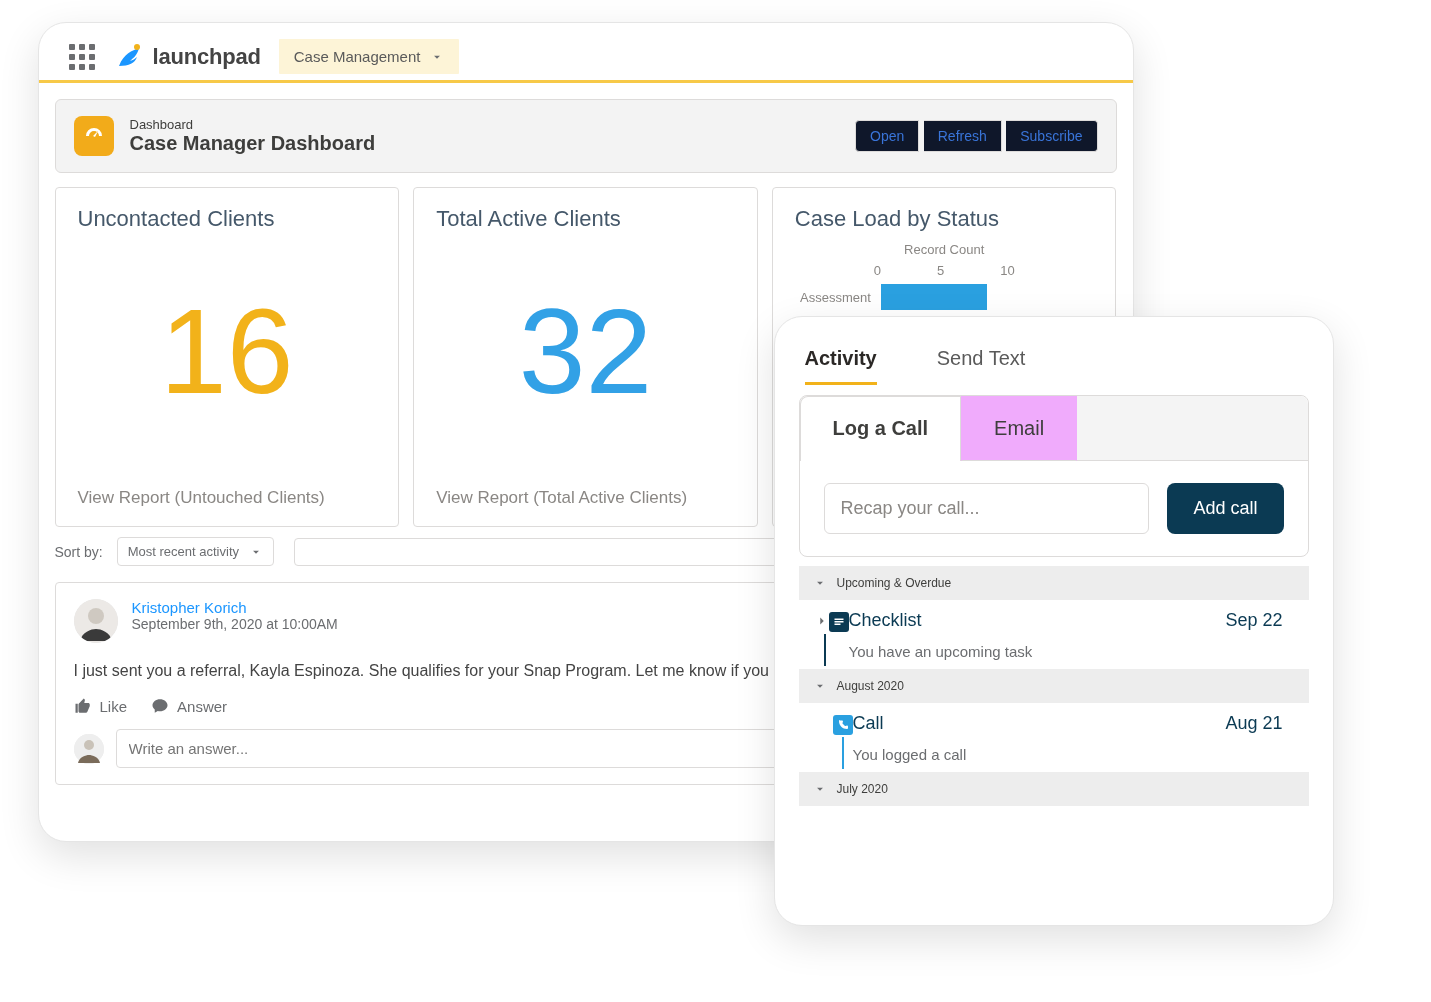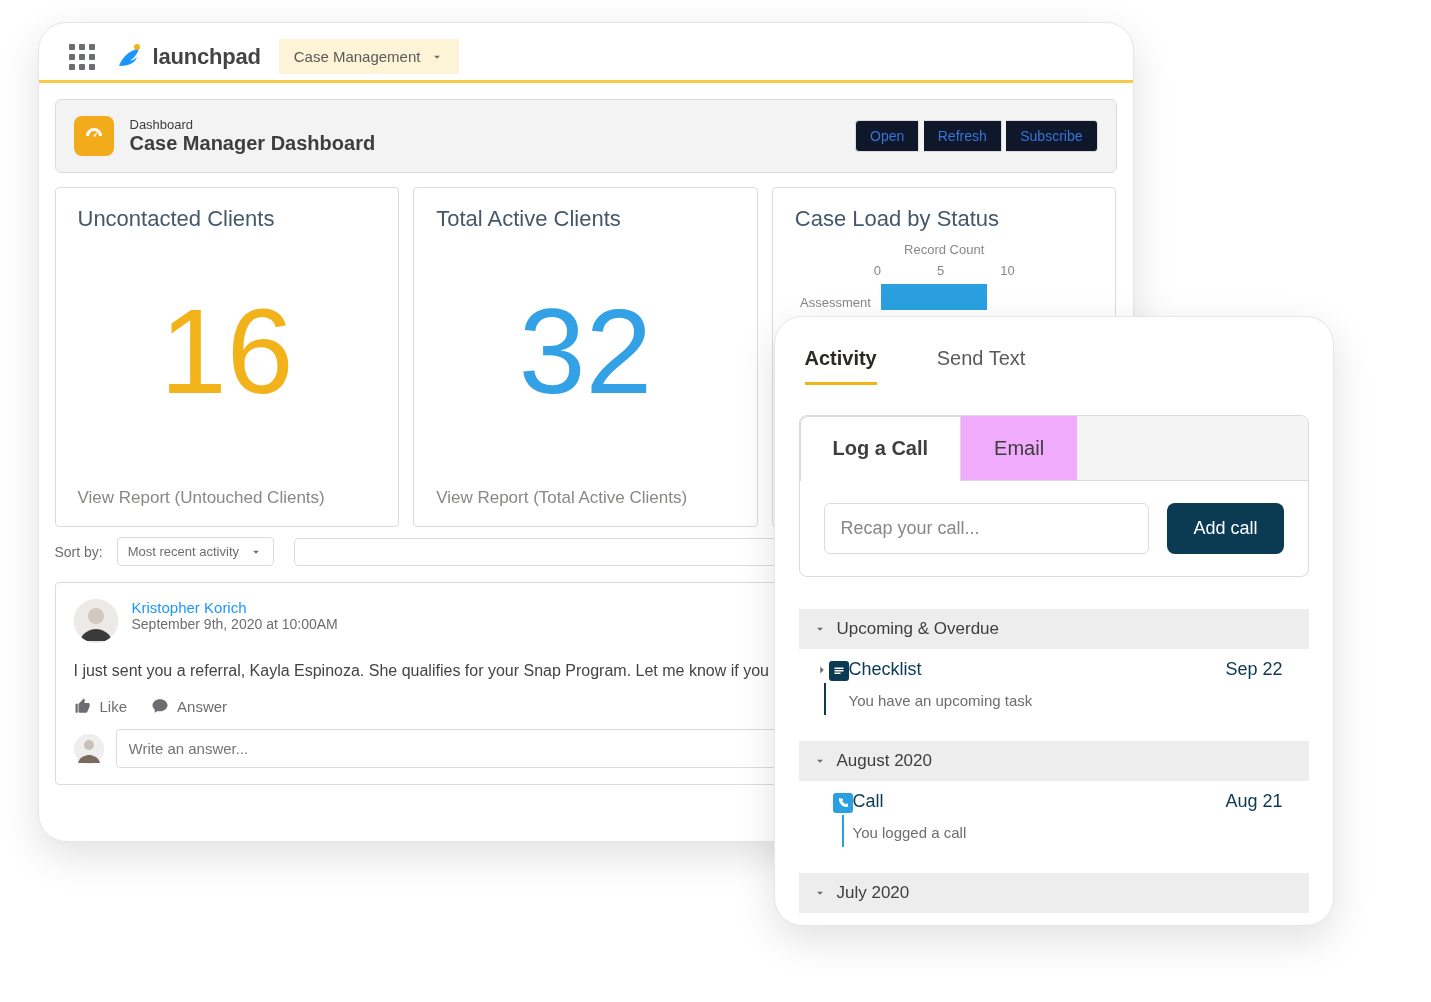--- a/index.html
+++ b/index.html
@@ -50,21 +50,21 @@
   .card{border:1px solid var(--border);border-radius:4px;background:#fff;padding:18px 22px;min-height:340px;display:flex;flex-direction:column}
   .card-title{font-size:22px;color:#45586a}
   .big{font-size:120px;font-weight:400;text-align:center;flex:1;display:flex;align-items:center;justify-content:center;line-height:1}
   .big.yellow{color:#f2b21a}
   .big.blue{color:#32a1e6}
   .card-footer{color:#8a8784;font-size:17px;margin-top:19px}
 
   
   .chart-ticks{display:flex;justify-content:center;gap:56px;color:#8a8784;font-size:13px;margin-top:6px}
   .chart-sub{font-size:13px;color:#8a8784;text-align:center;margin-top:10px}
-  .chart-row{display:flex;align-items:flex-end;gap:10px;margin-top:6px}
+  .chart-row{display:flex;align-items:center;gap:10px;margin-top:6px}
   .chart-label{width:76px;text-align:right;font-size:13px;color:#8a8784}
   .chart-bar-track{position:relative;flex:1;height:26px}
   .chart-bar{position:absolute;left:0;top:0;height:26px;background:#2aa0e0}
 
   
   .sortrow{display:flex;align-items:center;gap:14px;padding:10px 16px}
   .sortrow .select,.sortrow .searchbox{border:1px solid var(--border);background:#fff;border-radius:4px}
   .sortrow label{font-size:14px;color:#6b6d70}
   .sortrow .select{padding:6px 10px;font-size:13px;color:#6b6d70;display:flex;align-items:center;gap:10px}
   .sortrow .searchbox{flex:1;min-width:300px;display:flex;align-items:center;padding:6px 10px;color:#6b6d70;margin-left:6px}
@@ -84,31 +84,31 @@
   .post-actions svg{width:18px;height:18px;fill:#6b6d70}
   .answerbox{display:flex;align-items:center;gap:12px;margin-top:14px}
   .answerbox input{flex:1;border:1px solid var(--border);border-radius:4px;padding:10px 12px;font-size:15px;color:#6b6d70}
   .answerbox .mini-avatar{width:30px;height:30px;border-radius:50%;background:#eee;display:flex;align-items:center;justify-content:center}
   .answerbox .mini-avatar svg{width:30px;height:30px}
 
   
   .tabs{display:flex;padding:18px 30px 0;gap:60px}
   .tab{font-size:20px;color:#5a5a5a;padding:12px 0;cursor:pointer}
   .tab.active{font-weight:700;color:#2b2826;border-bottom:3px solid var(--yellow)}
-  .panel-inner{margin:30px 24px 0;border:1px solid var(--border);border-radius:8px;padding:0 0 22px}
+  .panel-inner{margin:10px 24px 0;border:1px solid var(--border);border-radius:8px;padding:0 0 22px}
   .subtabs{display:flex}
   .subtab{padding:20px 32px;font-size:20px;color:#3e3e3c;border:1px solid transparent;cursor:pointer;background:#f0abfc}
   .subtab.active{font-weight:700;background:#fff;border:1px solid var(--border);border-bottom:none;border-top-left-radius:8px}
   .subtabs .subtab:not(.active){border-bottom:1px solid var(--border)}
   .subtabs .fill{flex:1;border-bottom:1px solid var(--border);background:#f4f4f4;border-top-right-radius:8px}
   .call-input-row{display:flex;gap:18px;padding:22px 24px 0}
   .recap{flex:1;border:1px solid var(--border);border-radius:6px;padding:14px 16px;font-size:18px;color:#8a8784}
   .addcall{background:#0b3a53;color:#fff;border:none;border-radius:8px;padding:14px 26px;font-size:18px;cursor:pointer}
 
-  .section-head{margin:32px 24px 0;background:#ededed;padding:10px 14px;font-size:17px;color:#3e3e3c;display:flex;align-items:center;gap:10px}
+  .section-head{margin:9px 24px 0;background:#ededed;padding:10px 14px;font-size:12px;color:#3e3e3c;display:flex;align-items:center;gap:10px}
   .section-head svg,.item svg.caret{width:14px;height:14px;fill:#6b6d70}
   .item{display:flex;align-items:flex-start;padding:10px 24px 0 40px;position:relative}
   .item .sq{width:20px;height:20px;border-radius:3px;display:flex;align-items:center;justify-content:center;margin-top:2px}
   .sq.navy{background:#0b3a53}.sq.blue{background:#2aa0e0}
   .sq svg{width:12px;height:12px;fill:#fff}
   .item .col{flex:1}
   .item-title{color:#0b3a53;font-size:18px}
   .item-sub{color:#6b6d70;font-size:15px;margin-top:12px}
   .item-date{color:#0b3a53;font-size:18px;padding-right:26px}
   .timeline{position:absolute;left:49px;top:34px;bottom:-6px;width:2px}

